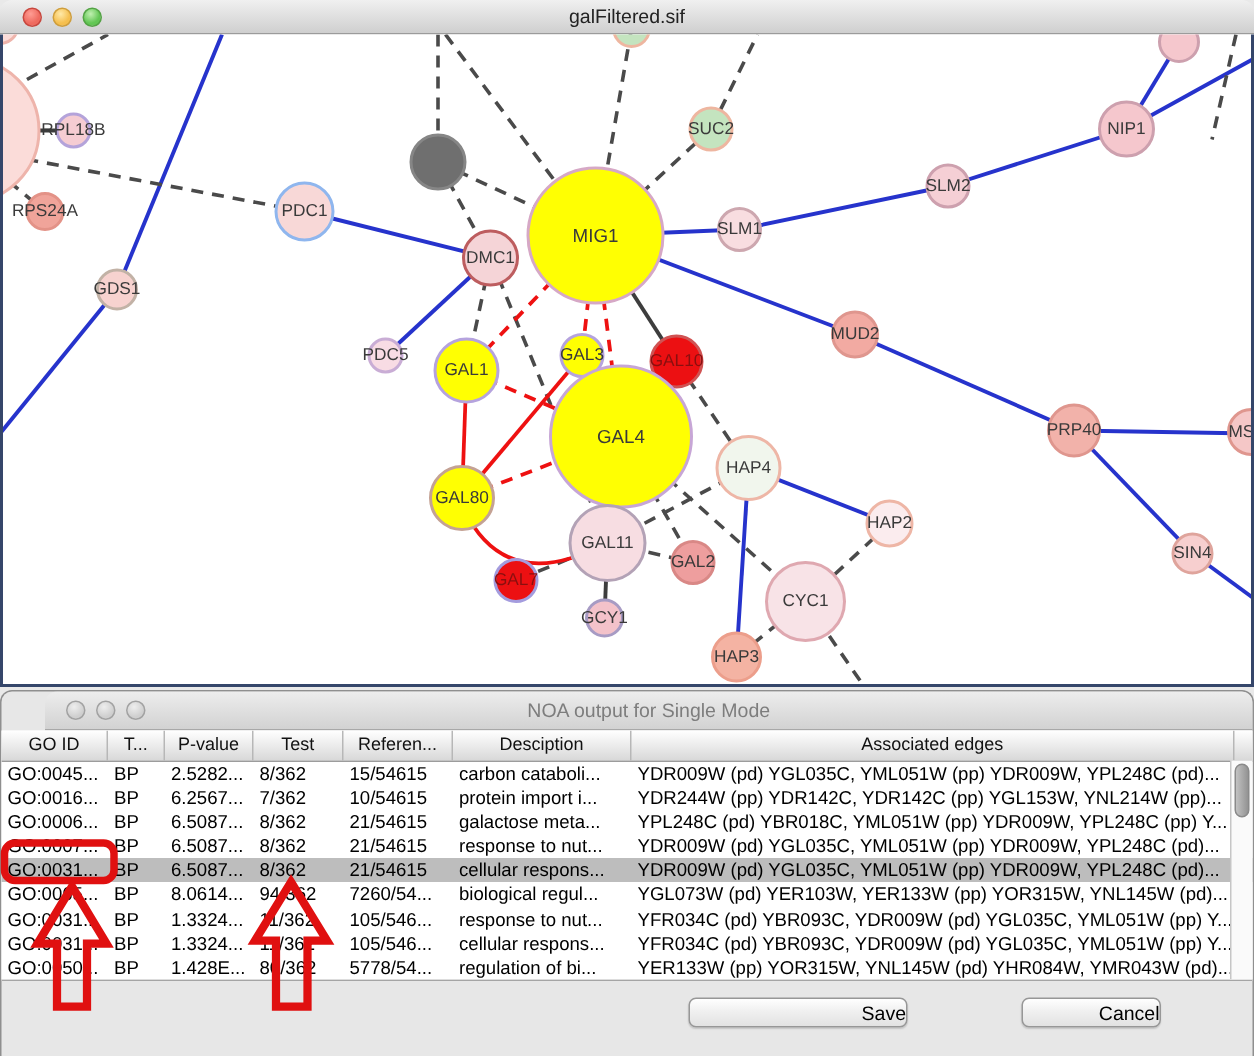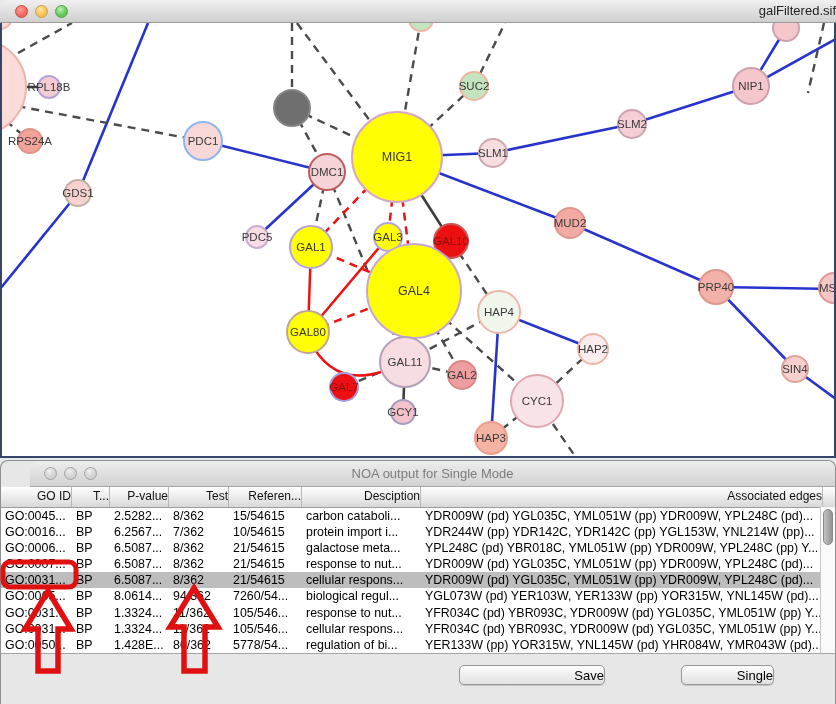--- a/index.html
+++ b/index.html
@@ -2,21 +2,21 @@
 <html><head>
 <meta charset="utf-8">
 <style>
   html,body{margin:0;padding:0;background:#f2f2f2;font-family:"Liberation Sans",sans-serif;}
   #stage{position:relative;width:836px;height:704px;overflow:hidden;background:#e9e9e9;}
 
   
   #graph-window{position:absolute;left:0;top:0;width:836px;height:458px;}
   #graph-titlebar{position:relative;height:22px;background:linear-gradient(#f0f0f0,#cfcfcf);
     border-bottom:1px solid #9b9b9b;border-radius:8px 8px 0 0;}
-  #graph-title{position:absolute;left:0;right:0;top:0;line-height:22px;text-align:right;
+  #graph-title{position:absolute;left:0;right:0;top:0;line-height:22px;text-align:center;
     font-size:13px;color:#222;}
   .tl{position:absolute;top:4.5px;width:13px;height:13px;border-radius:50%;box-sizing:border-box;}
   .tl-red{left:15px;background:radial-gradient(circle at 40% 30%,#ff9d94,#ee6a5f 60%);border:1px solid #c8473e;}
   .tl-yellow{left:35px;background:radial-gradient(circle at 40% 30%,#ffe9a8,#f5bf4f 60%);border:1px solid #cf9e3c;}
   .tl-green{left:55px;background:radial-gradient(circle at 40% 30%,#c0f0b0,#62c654 60%);border:1px solid #53a344;}
   .tl-gray{background:radial-gradient(circle at 40% 30%,#eeeeee,#cfcfcf 65%);border:1px solid #a2a2a2;}
   #graph-canvas{position:relative;height:433px;background:#ffffff;
     border-left:2px solid #35466a;border-right:2px solid #35466a;border-bottom:2px solid #35466a;box-sizing:content-box;}
   #graph-svg{display:block;}
   .e-blue{stroke:#2633cc;stroke-width:2.6;fill:none;}
@@ -29,21 +29,21 @@
   
   #noa-window{position:absolute;left:0;top:460px;width:836px;height:244px;background:#e7e7e7;
     border:1px solid #8f8f8f;border-bottom:none;border-radius:8px 8px 0 0;box-sizing:border-box;}
   #noa-titlebar{position:relative;height:25px;background:linear-gradient(#ededed,#d2d2d2);
     border-bottom:1px solid #a8a8a8;border-radius:8px 8px 0 0;margin-left:29px;}
   #noa-title{position:absolute;left:0;right:0;top:0;line-height:25px;text-align:center;font-size:13px;color:#7d7d7d;}
   .tl2{top:6px;}
   #noa-table{position:relative;background:#fff;height:166px;border-bottom:1px solid #a5a5a5;overflow:hidden;}
   #thead{display:flex;height:20px;background:linear-gradient(#ffffff,#d8d8d8);
     border-bottom:1px solid #9c9c9c;font-size:12px;color:#111;}
-  .hcell{box-sizing:border-box;flex:none;text-align:right;line-height:19px;
+  .hcell{box-sizing:border-box;flex:none;text-align:center;line-height:19px;
     border-right:1px solid #b7b7b7;overflow:hidden;white-space:nowrap;}
   #tbody{position:relative;}
   .trow{display:flex;height:16.1px;font-size:12.4px;color:#000;background:#fff;}
   .trow.selected{background:#bdbdbd;}
   .cell{box-sizing:border-box;flex:none;padding-left:4px;line-height:16.1px;
     overflow:hidden;white-space:nowrap;}
   .c0{width:71px;} .c1{width:38px;} .c2{width:59px;} .c3{width:60px;}
   .c4{width:73px;} .c5{width:119px;} .c6{width:402px;}
   .hc6{width:402px;}
   #vscroll{position:absolute;top:20px;right:0;bottom:0;width:14px;background:#fafafa;border-left:1px solid #c6c6c6;}
@@ -291,21 +291,21 @@
             <div class="cell c6">YER133W (pp) YOR315W, YNL145W (pd) YHR084W, YMR043W (pd)...</div>
           </div>
         </div>
       <div id="vscroll">
         <div id="vthumb"></div>
       </div>
     </div>
 
     <div id="noa-footer">
       <div class="mac-btn" id="save-btn">Save</div>
-      <div class="mac-btn" id="cancel-btn">Single</div>
+      <div class="mac-btn" id="cancel-btn">Cancel</div>
     </div>
   </div>
 
   <svg id="annot" width="836" height="704">
       <rect x="3" y="562" width="73" height="25" rx="7" class="annot-box" stroke="#e01010"></rect>
       <polygon points="48,591 71,629 58,629 58,671 38,671 38,629 25,629" class="annot-shape" stroke="#e01010"></polygon>
       <polygon points="194,588 218,627 205,627 205,671 184,671 184,627 170,627" class="annot-shape" stroke="#e01010"></polygon>
     </svg>
 </div>
 

